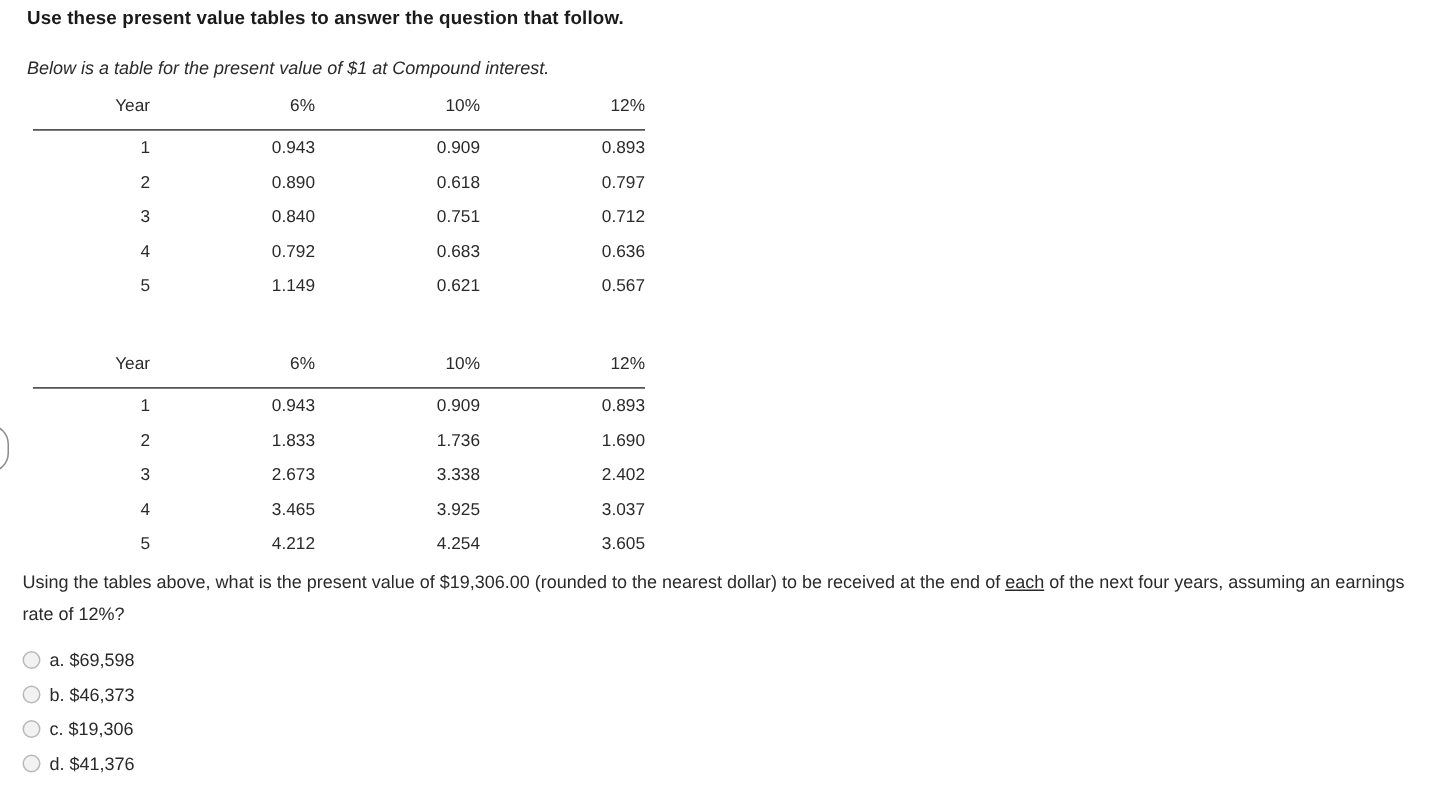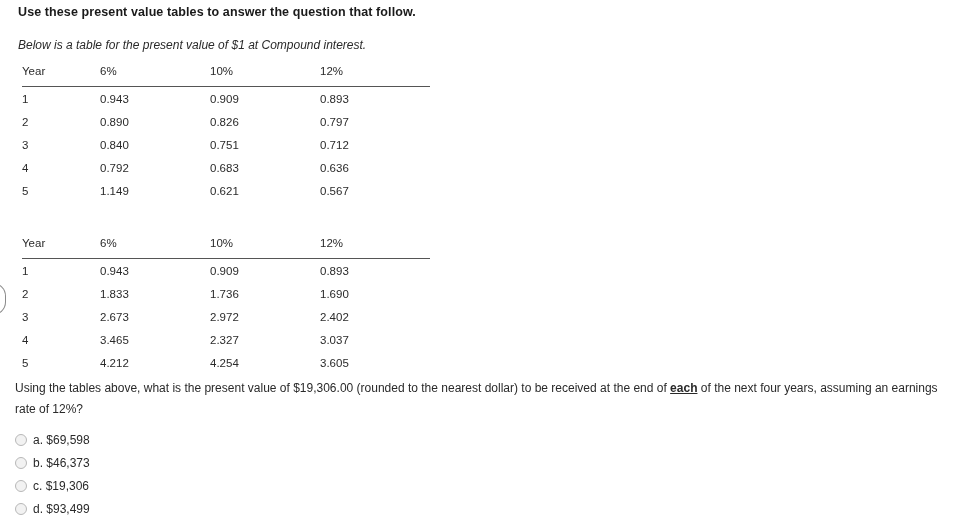--- a/index.html
+++ b/index.html
@@ -42,21 +42,21 @@
   table.pv {
     position: absolute;
     border-collapse: collapse;
     font-size: 11.5px;
     color: #2a2a2a;
   }
   table.pv-1 { left: 22px; top: 60px; }
   table.pv-2 { left: 22px; top: 232px; }
 
   table.pv th, table.pv td {
-    text-align: left;
+    text-align: right;
     font-weight: normal;
     padding: 0;
     height: 23px;
     vertical-align: middle;
   }
   table.pv th {
     padding-bottom: 4px;
     height: 22px;
   }
   table.pv thead tr {
@@ -68,21 +68,21 @@
   .question {
     position: absolute;
     left: 15px;
     top: 378px;
     width: 938px;
     font-size: 12px;
     line-height: 21px;
     color: #2a2a2a;
   }
   .question u {
-    font-weight: bold;
+    font-weight: normal;
     text-decoration: underline;
   }
 
   .choices {
     position: absolute;
     left: 15px;
     top: 428px;
   }
   .choice {
     display: flex;
@@ -136,21 +136,21 @@
     <tbody>
       <tr>
         <td>1</td>
         <td>0.943</td>
         <td>0.909</td>
         <td>0.893</td>
       </tr>
       <tr>
         <td>2</td>
         <td>0.890</td>
-        <td>0.826</td>
+        <td>0.618</td>
         <td>0.797</td>
       </tr>
       <tr>
         <td>3</td>
         <td>0.840</td>
         <td>0.751</td>
         <td>0.712</td>
       </tr>
       <tr>
         <td>4</td>
@@ -186,27 +186,27 @@
       </tr>
       <tr>
         <td>2</td>
         <td>1.833</td>
         <td>1.736</td>
         <td>1.690</td>
       </tr>
       <tr>
         <td>3</td>
         <td>2.673</td>
-        <td>2.972</td>
+        <td>3.338</td>
         <td>2.402</td>
       </tr>
       <tr>
         <td>4</td>
         <td>3.465</td>
-        <td>2.327</td>
+        <td>3.925</td>
         <td>3.037</td>
       </tr>
       <tr>
         <td>5</td>
         <td>4.212</td>
         <td>4.254</td>
         <td>3.605</td>
       </tr>
     </tbody>
   </table>
@@ -221,17 +221,17 @@
     <label class="choice">
       <span class="radio"></span>
       <span>b. $46,373</span>
     </label>
     <label class="choice">
       <span class="radio"></span>
       <span>c. $19,306</span>
     </label>
     <label class="choice">
       <span class="radio"></span>
-      <span>d. $93,499</span>
+      <span>d. $41,376</span>
     </label>
   </div>
 
 </div>
 
 </body></html>

